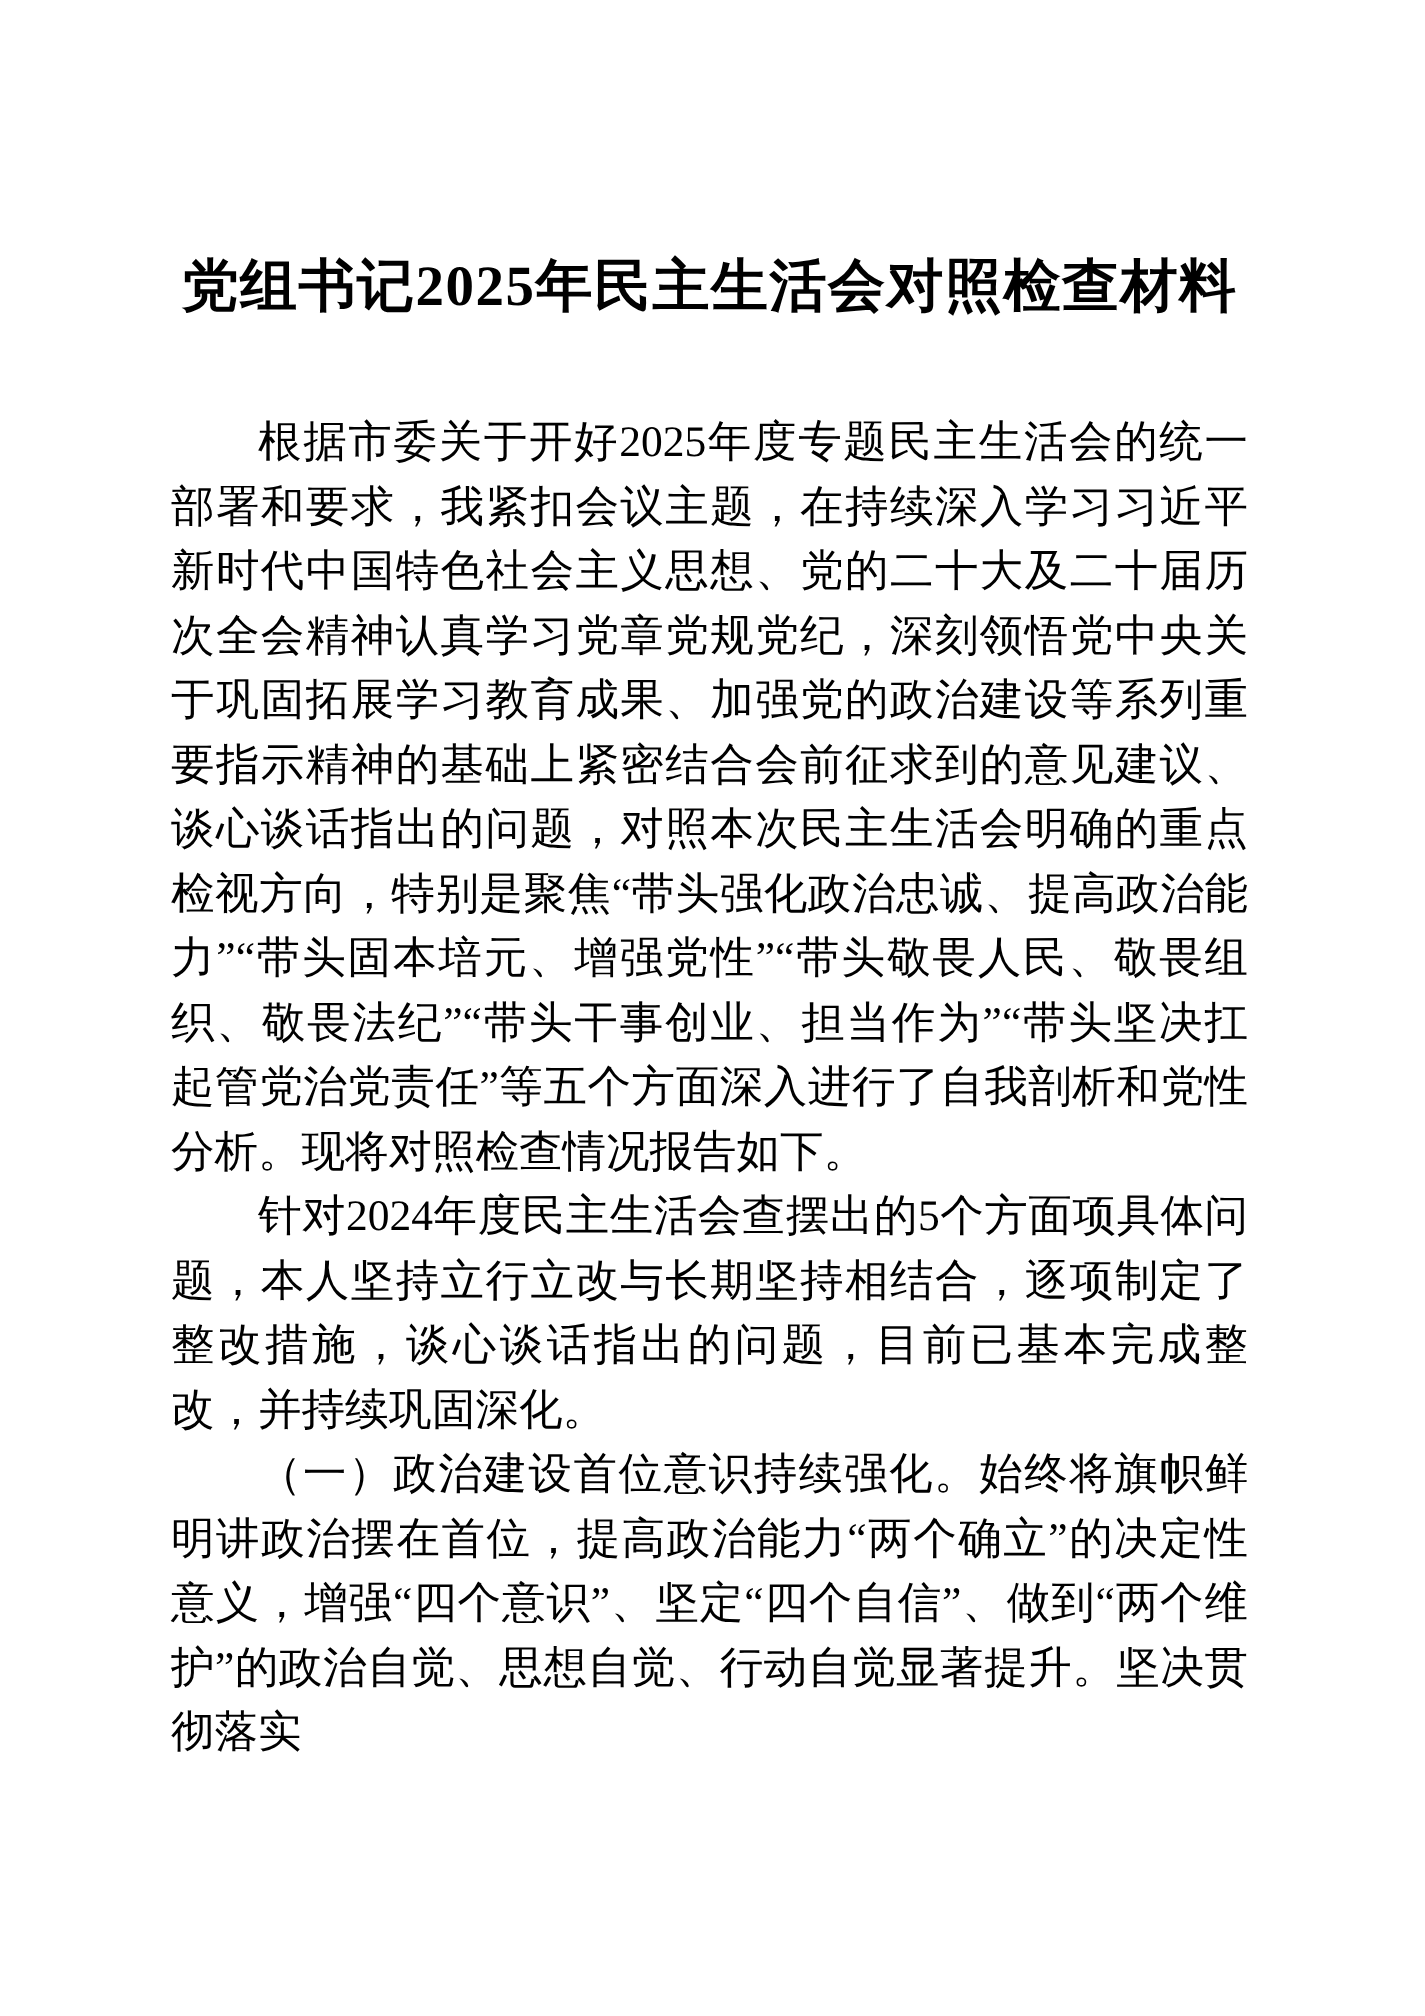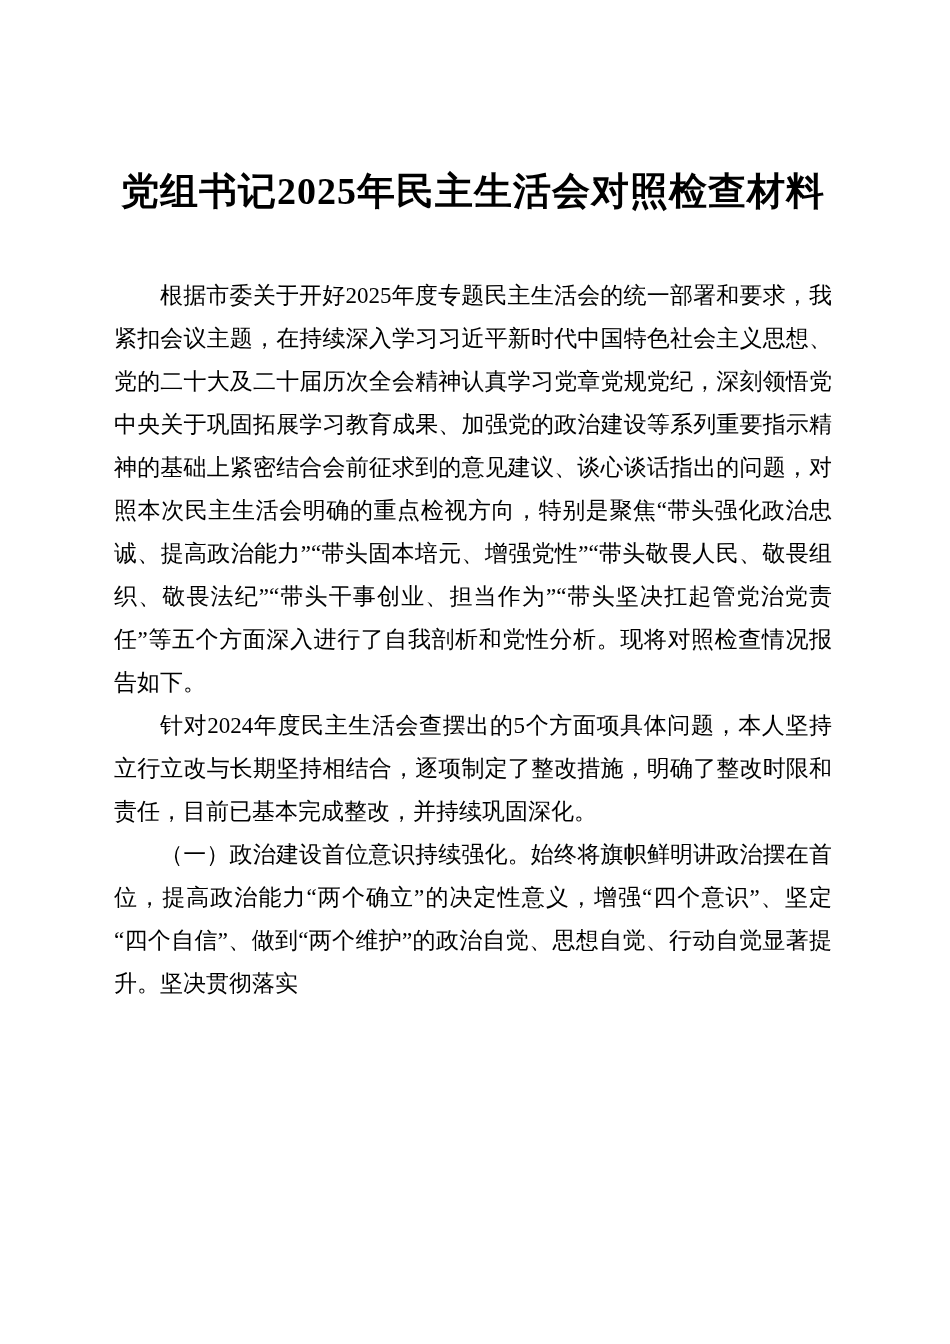--- a/index.html
+++ b/index.html
@@ -24,21 +24,21 @@
     font-family: "Liberation Serif", "DejaVu Serif", serif;
     font-weight: bold;
     font-size: 38px;
     line-height: 46px;
     text-align: center;
     letter-spacing: 1px;
     margin: 0 0 60px 0;
   }
   .doc-body {
     font-family: "Liberation Serif", "DejaVu Serif", serif;
-    font-size: 23px;
+    font-size: 29px;
     line-height: 43px;
     text-align: justify;
     text-indent: 2em;
     letter-spacing: 0;
     margin: 0;
   }
   .doc-heading {
     font-family: "Liberation Sans", "DejaVu Sans", sans-serif;
     font-weight: bold;
     font-size: 30px;
@@ -50,16 +50,16 @@
 </style>
 </head>
 <body>
 
 <div class="page">
   <h1 class="doc-title">党组书记2025年民主生活会对照检查材料</h1>
 
   <p class="doc-body">根据市委关于开好2025年度专题民主生活会的统一部署和要求，我紧扣会议主题，在持续深入学习习近平新时代中国特色社会主义思想、党的二十大及二十届历次全会精神认真学习党章党规党纪，深刻领悟党中央关于巩固拓展学习教育成果、加强党的政治建设等系列重要指示精神的基础上紧密结合会前征求到的意见建议、谈心谈话指出的问题，对照本次民主生活会明确的重点检视方向，特别是聚焦“带头强化政治忠诚、提高政治能力”“带头固本培元、增强党性”“带头敬畏人民、敬畏组织、敬畏法纪”“带头干事创业、担当作为”“带头坚决扛起管党治党责任”等五个方面深入进行了自我剖析和党性分析。现将对照检查情况报告如下。</p>
 
 
-  <p class="doc-body">针对2024年度民主生活会查摆出的5个方面项具体问题，本人坚持立行立改与长期坚持相结合，逐项制定了整改措施，明确了整改时限和责任，目前已基本完成整改，并持续巩固深化。</p>
+  <p class="doc-body">针对2024年度民主生活会查摆出的5个方面项具体问题，本人坚持立行立改与长期坚持相结合，逐项制定了整改措施，谈心谈话指出的问题，目前已基本完成整改，并持续巩固深化。</p>
 
   <p class="doc-body">（一）政治建设首位意识持续强化。始终将旗帜鲜明讲政治摆在首位，提高政治能力“两个确立”的决定性意义，增强“四个意识”、坚定“四个自信”、做到“两个维护”的政治自觉、思想自觉、行动自觉显著提升。坚决贯彻落实</p>
 </div>
 
 </body></html>

